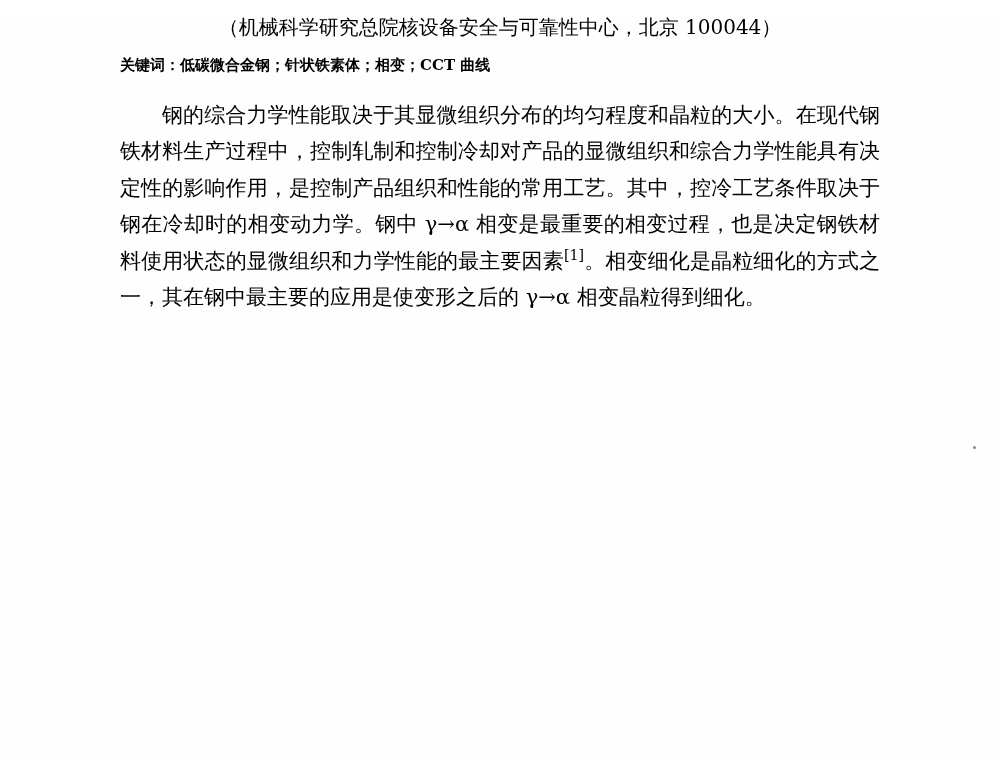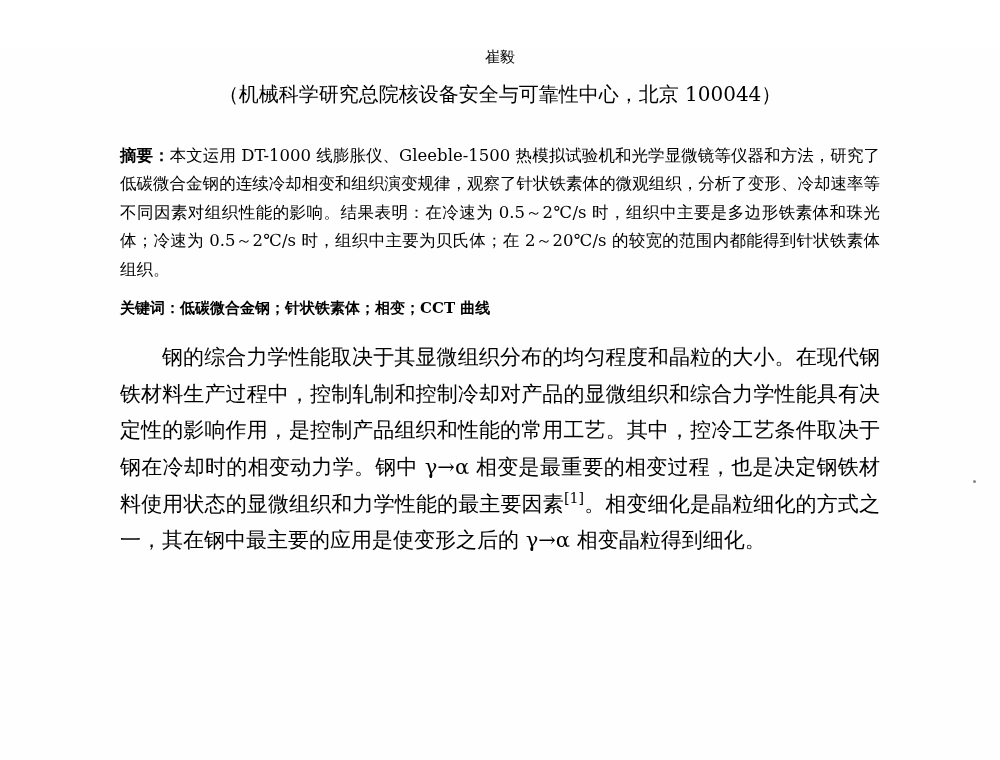--- a/index.html
+++ b/index.html
@@ -94,27 +94,23 @@
   }
 </style>
 </head>
 <body>
 
 <div class="page">
 
   <div class="edge-mark"></div>
 
 
-  <div class="author">崔毅</div>
 
   <div class="affiliation">（机械科学研究总院核设备安全与可靠性中心，北京 100044）</div>
 
-  <div class="abstract-block">
-    <span class="abstract-label">摘要：</span><span>本文运用 DT-1000 线膨胀仪、Gleeble-1500 热模拟试验机和光学显微镜等仪器和方法，研究了低碳微合金钢的连续冷却相变和组织演变规律，观察了针状铁素体的微观组织，分析了变形、冷却速率等不同因素对组织性能的影响。结果表明：在冷速为 0.5～2℃/s 时，组织中主要是多边形铁素体和珠光体；冷速为 0.5～2℃/s 时，组织中主要为贝氏体；在 2～20℃/s 的较宽的范围内都能得到针状铁素体组织。</span>
-  </div>
 
   <div class="keywords-block">
     <span>关键词：</span><span>低碳微合金钢；针状铁素体；相变；CCT 曲线</span>
   </div>
 
 
   <p class="body-par"><span>钢的综合力学性能取决于其显微组织分布的均匀程度和晶粒的大小。在现代钢铁材料生产过程中，控制轧制和控制冷却对产品的显微组织和综合力学性能具有决定性的影响作用，是控制产品组织和性能的常用工艺。其中，控冷工艺条件取决于钢在冷却时的相变动力学。钢中 γ→α 相变是最重要的相变过程，也是决定钢铁材料使用状态的显微组织和力学性能的最主要因素</span><sup>[1]</sup><span>。相变细化是晶粒细化的方式之一，其在钢中最主要的应用是使变形之后的 γ→α 相变晶粒得到细化。</span></p>
 
 
 </div>

